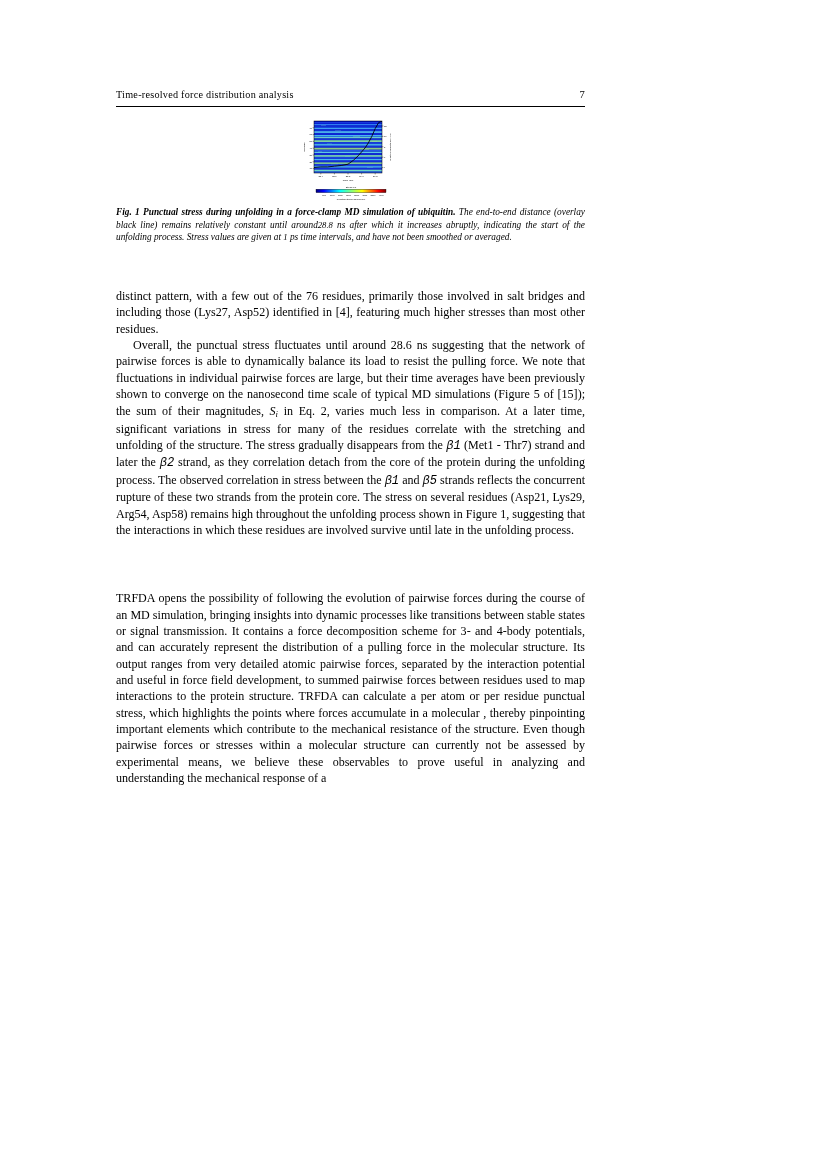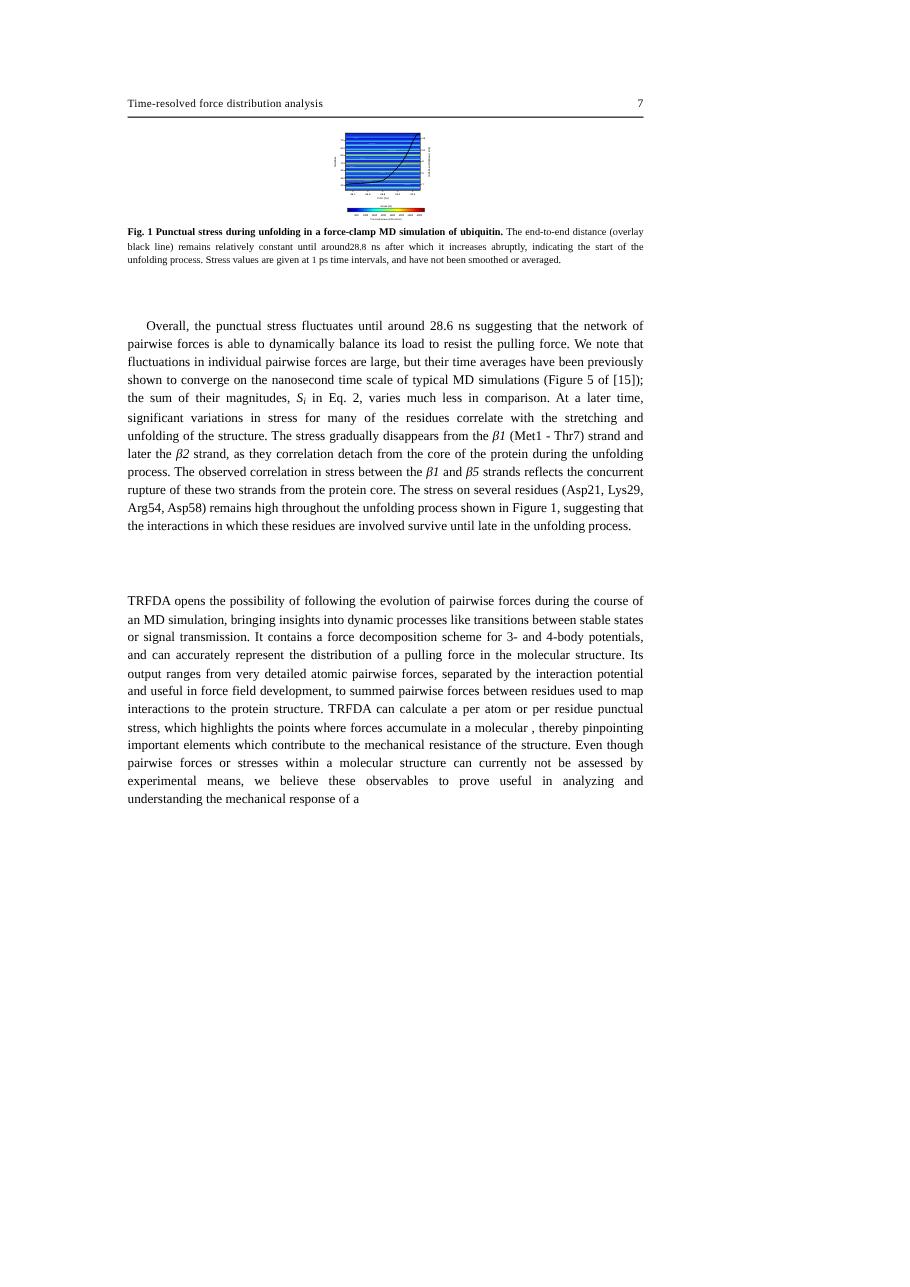--- a/index.html
+++ b/index.html
@@ -59,20 +59,21 @@
   
   .caption {
     position: absolute;
     left: 99px;
     top: 206px;
     width: 469px;
     font-size: 9.3px;
     line-height: 1.345;
     text-align: justify;
     text-justify: inter-word;
+    font-style: italic;
   }
   .caption b { font-weight: bold; }
   .caption .small { font-size: 8.6px; }
 
   
   .body-col {
     position: absolute;
     left: 99px;
     top: 288px;
     width: 469px;
@@ -88,21 +89,21 @@
   p.indent { text-indent: 17px; }
   .sec-head {
     margin: 0;
     font-size: 11.6px;
     font-weight: bold;
     letter-spacing: 0.2px;
   }
   .gap-sec-before { height: 33px; }
   .gap-sec-after  { height: 19px; }
   .nb { white-space: nowrap; }
-  .greek { font-family: Liberation Serif, serif; font-style: italic; }
+  .greek { font-family: Liberation Mono, monospace; font-style: italic; }
   .mathit { font-style: italic; }
   .sub { font-size: 0.72em; vertical-align: -0.28em; font-style: italic; }
 </style>
 </head>
 <body>
 
 <div class="page">
 
   <div class="runhead">
     <span class="runhead-title">Time-resolved force distribution analysis</span>
@@ -247,20 +248,23 @@
     </div>
   </div>
 
   <div class="caption">
     <b>Fig. 1</b><b>&nbsp;</b><b>Punctual stress during unfolding in a force-clamp MD simulation of ubiquitin.</b>
     <span>The end-to-end distance (overlay black line) remains relatively constant until around</span><span class="small nb">28.8</span>&nbsp;<span>ns after which it increases abruptly, indicating the start of the unfolding process. Stress values are given at</span>&nbsp;<span class="small">1</span>&nbsp;<span>ps time intervals, and have not been smoothed or averaged.</span>
   </div>
 
   <div class="body-col">
 
+    <p class="para"><span>distinct pattern, with a few out of the 76 residues, primarily those involved</span>
+      <span>in salt bridges and including those (Lys27, Asp52) identified in [4], featuring</span>
+      <span>much higher stresses than most other residues.</span></p>
 
     <p class="para indent"><span>Overall, the punctual stress fluctuates until around 28.6 ns suggesting that the network of pairwise forces is able to dynamically balance its load to resist the pulling force. We note that fluctuations in individual pairwise forces are large, but their time averages have been previously shown to converge on the nanosecond time scale of typical MD simulations (Figure 5 of [15]); the sum of their magnitudes,</span>
       <span class="nb"><span class="mathit">S</span><span class="sub">i</span></span>
       <span>in Eq. 2, varies much less in comparison. At a later time, significant variations in stress for many of the residues correlate with the stretching and unfolding of the structure. The stress gradually disappears from the</span>
       <span class="greek">β1</span>
       <span>(Met1 - Thr7) strand and later the</span>
       <span class="greek">β2</span>
       <span>strand, as they correlation detach from the core of the protein during the unfolding process. The observed correlation in stress between the</span>
       <span class="greek">β1</span>
       <span>and</span>

